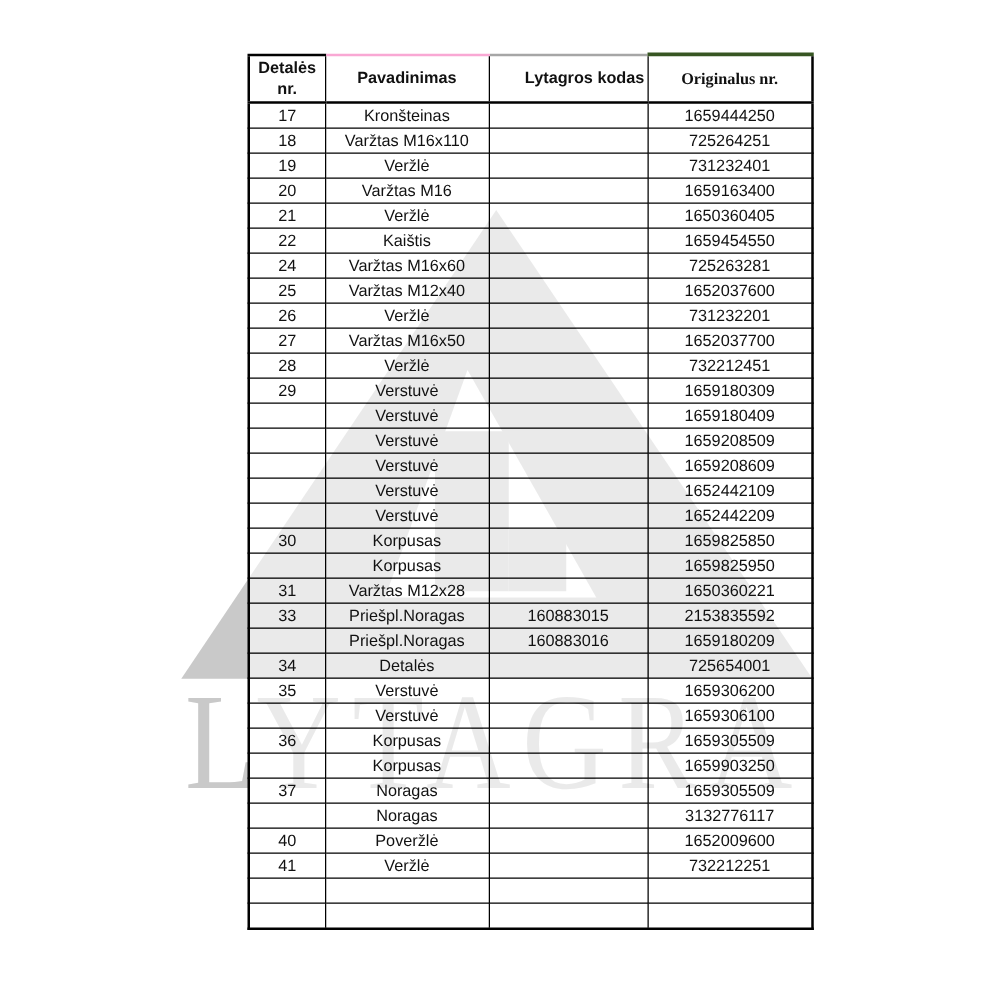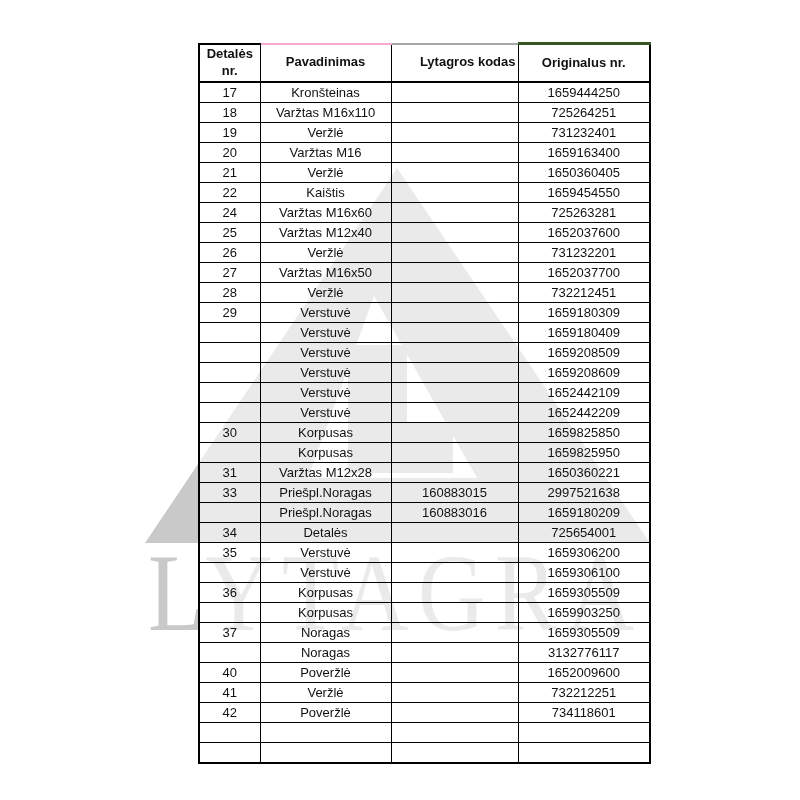--- a/index.html
+++ b/index.html
@@ -31,21 +31,21 @@
   .parts thead th{
     font-size:13px;font-weight:bold;text-align:center;vertical-align:middle;
     height:36px;line-height:1.3;
     border-bottom:2px solid #000;
     background:rgba(255,255,255,0.8);
     padding:0 2px;
   }
   .parts thead th.c1{border-top:2px solid #000;white-space:normal;}
   .parts thead th.c2{border-top:2px solid #f9a8d4;}
   .parts thead th.c3{border-top:2px solid #a6a6a6;text-align:right;}
-  .parts thead th.c4{border-top:3px solid #375623;}
+  .parts thead th.c4{border-top:3px solid #375623;font-family:Liberation Serif, serif;}
   .parts tbody td{
     height:19px;font-size:13px;text-align:center;vertical-align:middle;
     padding:0 2px;white-space:nowrap;
   }
 </style>
 </head>
 <body>
 
 <div class="watermark">
   <svg class="wm-svg" width="800" height="800" viewBox="0 0 800 800" aria-hidden="true">
@@ -190,21 +190,21 @@
       <tr>
         <td>31</td>
         <td>Varžtas M12x28</td>
         <td></td>
         <td>1650360221</td>
       </tr>
       <tr>
         <td>33</td>
         <td>Priešpl.Noragas</td>
         <td>160883015</td>
-        <td>2997521638</td>
+        <td>2153835592</td>
       </tr>
       <tr>
         <td></td>
         <td>Priešpl.Noragas</td>
         <td>160883016</td>
         <td>1659180209</td>
       </tr>
       <tr>
         <td>34</td>
         <td>Detalės</td>
@@ -251,26 +251,20 @@
         <td>40</td>
         <td>Poveržlė</td>
         <td></td>
         <td>1652009600</td>
       </tr>
       <tr>
         <td>41</td>
         <td>Veržlė</td>
         <td></td>
         <td>732212251</td>
-      </tr>
-      <tr>
-        <td>42</td>
-        <td>Poveržlė</td>
-        <td></td>
-        <td>734118601</td>
       </tr>
       <tr>
         <td></td>
         <td></td>
         <td></td>
         <td></td>
       </tr>
       <tr>
         <td></td>
         <td></td>

